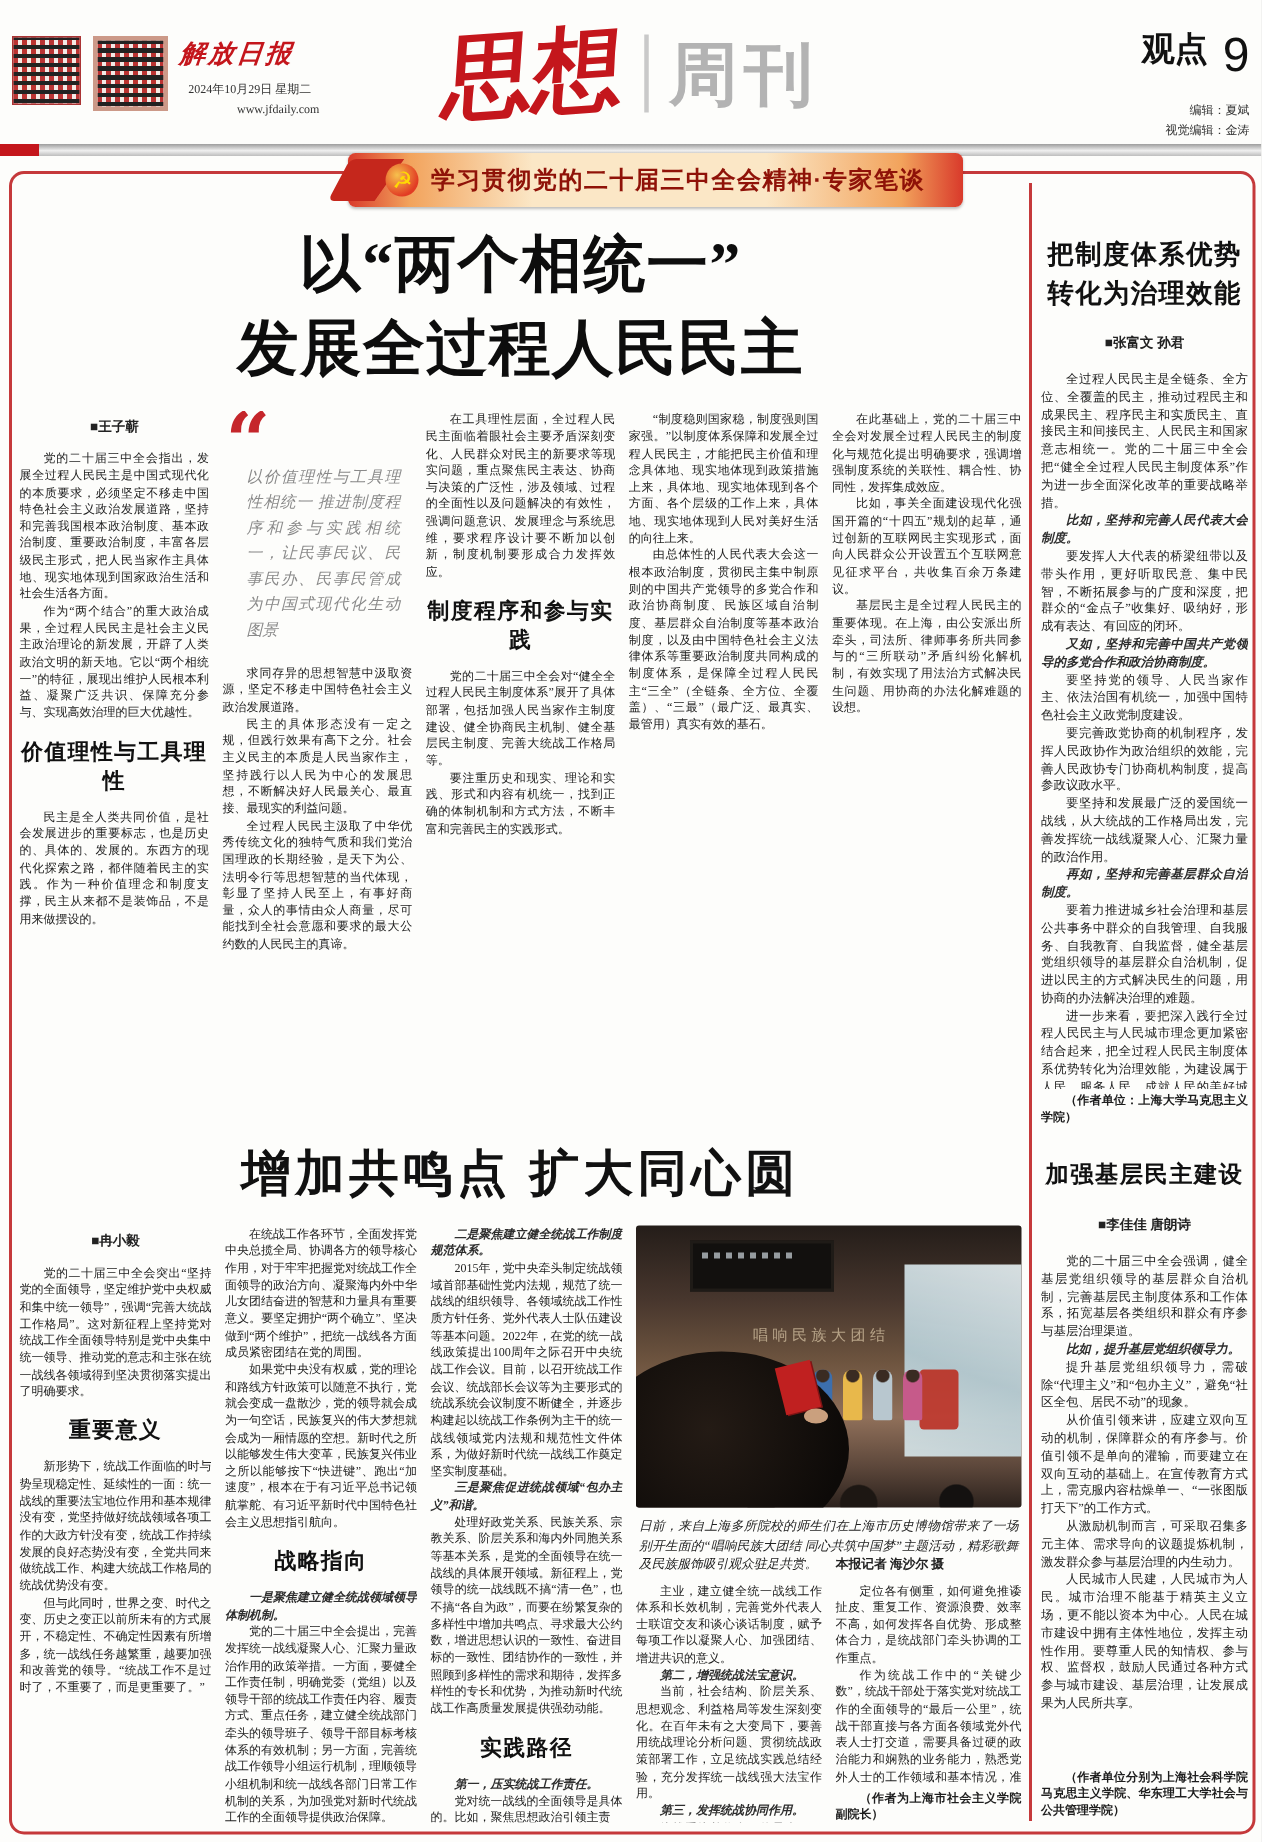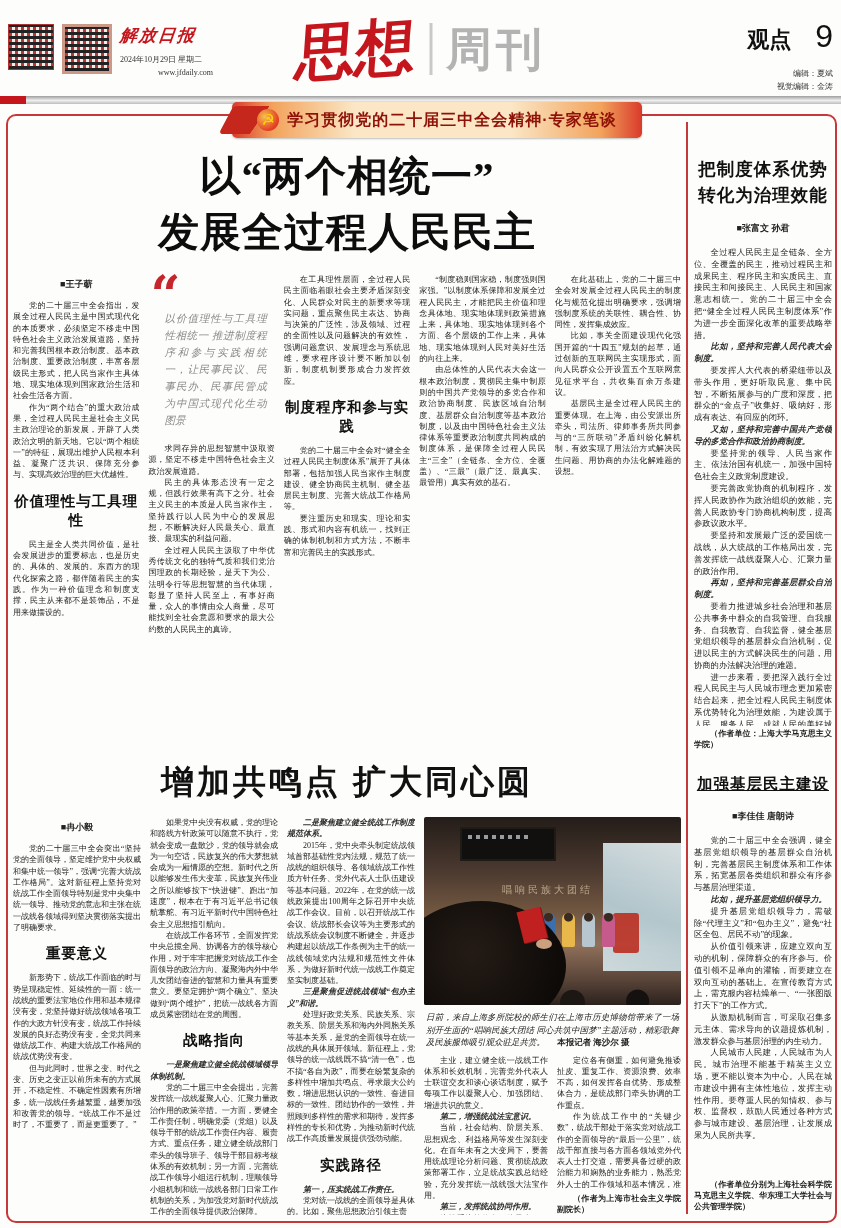--- a/index.html
+++ b/index.html
@@ -9,29 +9,29 @@
   .masthead{position:absolute;top:6px;left:8px;width:825px;height:86px;}
   .mh-left{position:absolute;left:0;top:18px;display:flex;gap:8px;}
   .qr{width:44px;height:44px;border:1px solid #a33;
       background:
        repeating-linear-gradient(0deg,#222 0 3px,transparent 3px 6px),
        repeating-linear-gradient(90deg,#b33 0 3px,#f5e9e6 3px 6px);}
   .qr2{border:3px solid #c98;}
   .mh-logo{display:flex;flex-direction:column;justify-content:flex-start;}
   .paper-name{font-family:"DejaVu Serif",serif;font-weight:bold;font-style:italic;
       color:#c4161c;font-size:17px;letter-spacing:2px;transform:skewX(-6deg);}
-  .mh-date{font-size:8px;color:#333;margin-top:7px;}
+  .mh-date{font-size:8px;color:#333;margin-top:7px;text-align:center;}
   .mh-url{font-size:8px;color:#333;margin-top:3px;margin-left:38px;}
   .mh-center{position:absolute;left:50%;top:0;transform:translateX(-50%);display:flex;align-items:center;gap:14px;height:86px;}
   .weekly-main{font-family:"DejaVu Serif",serif;font-weight:bold;color:#c4161c;font-size:60px;
       transform:rotate(-4deg) skewX(-8deg);line-height:1;}
   .weekly-bar{width:3px;height:52px;background:#c9c9c9;}
   .weekly-sub{font-family:"Liberation Sans",sans-serif;font-weight:bold;color:#b3b3b3;font-size:46px;letter-spacing:4px;line-height:1;}
   .mh-right{position:absolute;right:0;top:12px;text-align:right;}
-  .section-line{display:flex;align-items:flex-end;gap:24px;justify-content:flex-end;}
+  .section-line{display:flex;align-items:flex-start;gap:10px;justify-content:flex-end;}
   .section-name{font-family:"Liberation Sans",sans-serif;font-weight:bold;font-size:22px;color:#111;}
   .page-no{font-family:"Liberation Sans",sans-serif;font-size:32px;color:#111;}
   .editors{margin-top:12px;font-size:8px;color:#333;line-height:13px;}
   .mast-bar{position:absolute;top:96px;left:0;width:841px;height:8px;
       background:linear-gradient(180deg,#9d9d9d,#efefef 55%,#bdbdbd);}
   .mast-bar::before{content:"";position:absolute;left:0;top:0;width:26px;height:8px;background:#c4161c;}
   
   .frame{position:absolute;left:6px;top:114px;width:827px;height:1105px;border:2px solid #c5393b;border-radius:10px;}
   .vdiv{position:absolute;left:686px;top:122px;width:2px;height:1092px;background:#c5393b;}
   
@@ -99,21 +99,21 @@
   .credit{font-style:normal;font-weight:bold;white-space:nowrap;padding-left:10px;}
   .minis{display:flex;gap:9px;flex:1;overflow:hidden;}
   .mini{flex:1;overflow:hidden;}
   
   .sb{position:absolute;left:694px;width:138px;}
   .sb-a{top:150px;height:600px;}
   .sb-b{top:764px;height:448px;}
   .sb h2{margin:6px 0 2px;text-align:center;font-family:"Liberation Sans",sans-serif;font-weight:bold;
       font-size:17.5px;line-height:26px;color:#111;letter-spacing:1px;}
   .sb h3{margin:8px 0 2px;text-align:center;font-family:"Liberation Sans",sans-serif;font-weight:bold;
-      font-size:15.5px;line-height:24px;color:#111;letter-spacing:1px;text-decoration:underline;}
+      font-size:15.5px;line-height:24px;color:#111;letter-spacing:1px;}
   .sb .byline{margin:12px 0 12px;}
   .sb .p{font-size:8.3px;line-height:11.8px;}
 </style>
 </head>
 <body>
 
 <div class="page">
 
   <div class="masthead">
     <div class="mh-left">
@@ -193,22 +193,22 @@
     <h2>增加共鸣点 扩大同心圆</h2>
     <div class="cols">
       <div class="col">
         <div class="byline">■冉小毅</div>
         <p class="p">党的二十届三中全会突出“坚持党的全面领导，坚定维护党中央权威和集中统一领导”，强调“完善大统战工作格局”。这对新征程上坚持党对统战工作全面领导特别是党中央集中统一领导、推动党的意志和主张在统一战线各领域得到坚决贯彻落实提出了明确要求。</p>
         <h3 class="sub">重要意义</h3>
         <p class="p">新形势下，统战工作面临的时与势呈现稳定性、延续性的一面：统一战线的重要法宝地位作用和基本规律没有变，党坚持做好统战领域各项工作的大政方针没有变，统战工作持续发展的良好态势没有变，全党共同来做统战工作、构建大统战工作格局的统战优势没有变。</p>
         <p class="p">但与此同时，世界之变、时代之变、历史之变正以前所未有的方式展开，不稳定性、不确定性因素有所增多，统一战线任务越繁重，越要加强和改善党的领导。“统战工作不是过时了，不重要了，而是更重要了。”</p>
       </div>
       <div class="col">
+        <p class="p">在统战工作各环节，全面发挥党中央总揽全局、协调各方的领导核心作用，对于牢牢把握党对统战工作全面领导的政治方向、凝聚海内外中华儿女团结奋进的智慧和力量具有重要意义。要坚定拥护“两个确立”、坚决做到“两个维护”，把统一战线各方面成员紧密团结在党的周围。</p>
         <p class="p">如果党中央没有权威，党的理论和路线方针政策可以随意不执行，党就会变成一盘散沙，党的领导就会成为一句空话，民族复兴的伟大梦想就会成为一厢情愿的空想。新时代之所以能够发生伟大变革，民族复兴伟业之所以能够按下“快进键”、跑出“加速度”，根本在于有习近平总书记领航掌舵、有习近平新时代中国特色社会主义思想指引航向。</p>
-        <p class="p">在统战工作各环节，全面发挥党中央总揽全局、协调各方的领导核心作用，对于牢牢把握党对统战工作全面领导的政治方向、凝聚海内外中华儿女团结奋进的智慧和力量具有重要意义。要坚定拥护“两个确立”、坚决做到“两个维护”，把统一战线各方面成员紧密团结在党的周围。</p>
         <h3 class="sub">战略指向</h3>
         <p class="p kai">一是聚焦建立健全统战领域领导体制机制。</p>
         <p class="p">党的二十届三中全会提出，完善发挥统一战线凝聚人心、汇聚力量政治作用的政策举措。一方面，要健全工作责任制，明确党委（党组）以及领导干部的统战工作责任内容、履责方式、重点任务，建立健全统战部门牵头的领导班子、领导干部目标考核体系的有效机制；另一方面，完善统战工作领导小组运行机制，理顺领导小组机制和统一战线各部门日常工作机制的关系，为加强党对新时代统战工作的全面领导提供政治保障。</p>
       </div>
       <div class="col">
         <p class="p kai">二是聚焦建立健全统战工作制度规范体系。</p>
         <p class="p">2015年，党中央牵头制定统战领域首部基础性党内法规，规范了统一战线的组织领导、各领域统战工作性质方针任务、党外代表人士队伍建设等基本问题。2022年，在党的统一战线政策提出100周年之际召开中央统战工作会议。目前，以召开统战工作会议、统战部长会议等为主要形式的统战系统会议制度不断健全，并逐步构建起以统战工作条例为主干的统一战线领域党内法规和规范性文件体系，为做好新时代统一战线工作奠定坚实制度基础。</p>
         <p class="p kai">三是聚焦促进统战领域“包办主义”和谐。</p>
         <p class="p">处理好政党关系、民族关系、宗教关系、阶层关系和海内外同胞关系等基本关系，是党的全面领导在统一战线的具体展开领域。新征程上，党领导的统一战线既不搞“清一色”，也不搞“各自为政”，而要在纷繁复杂的多样性中增加共鸣点、寻求最大公约数，增进思想认识的一致性、奋进目标的一致性、团结协作的一致性，并照顾到多样性的需求和期待，发挥多样性的专长和优势，为推动新时代统战工作高质量发展提供强劲动能。</p>
         <h3 class="sub">实践路径</h3>

